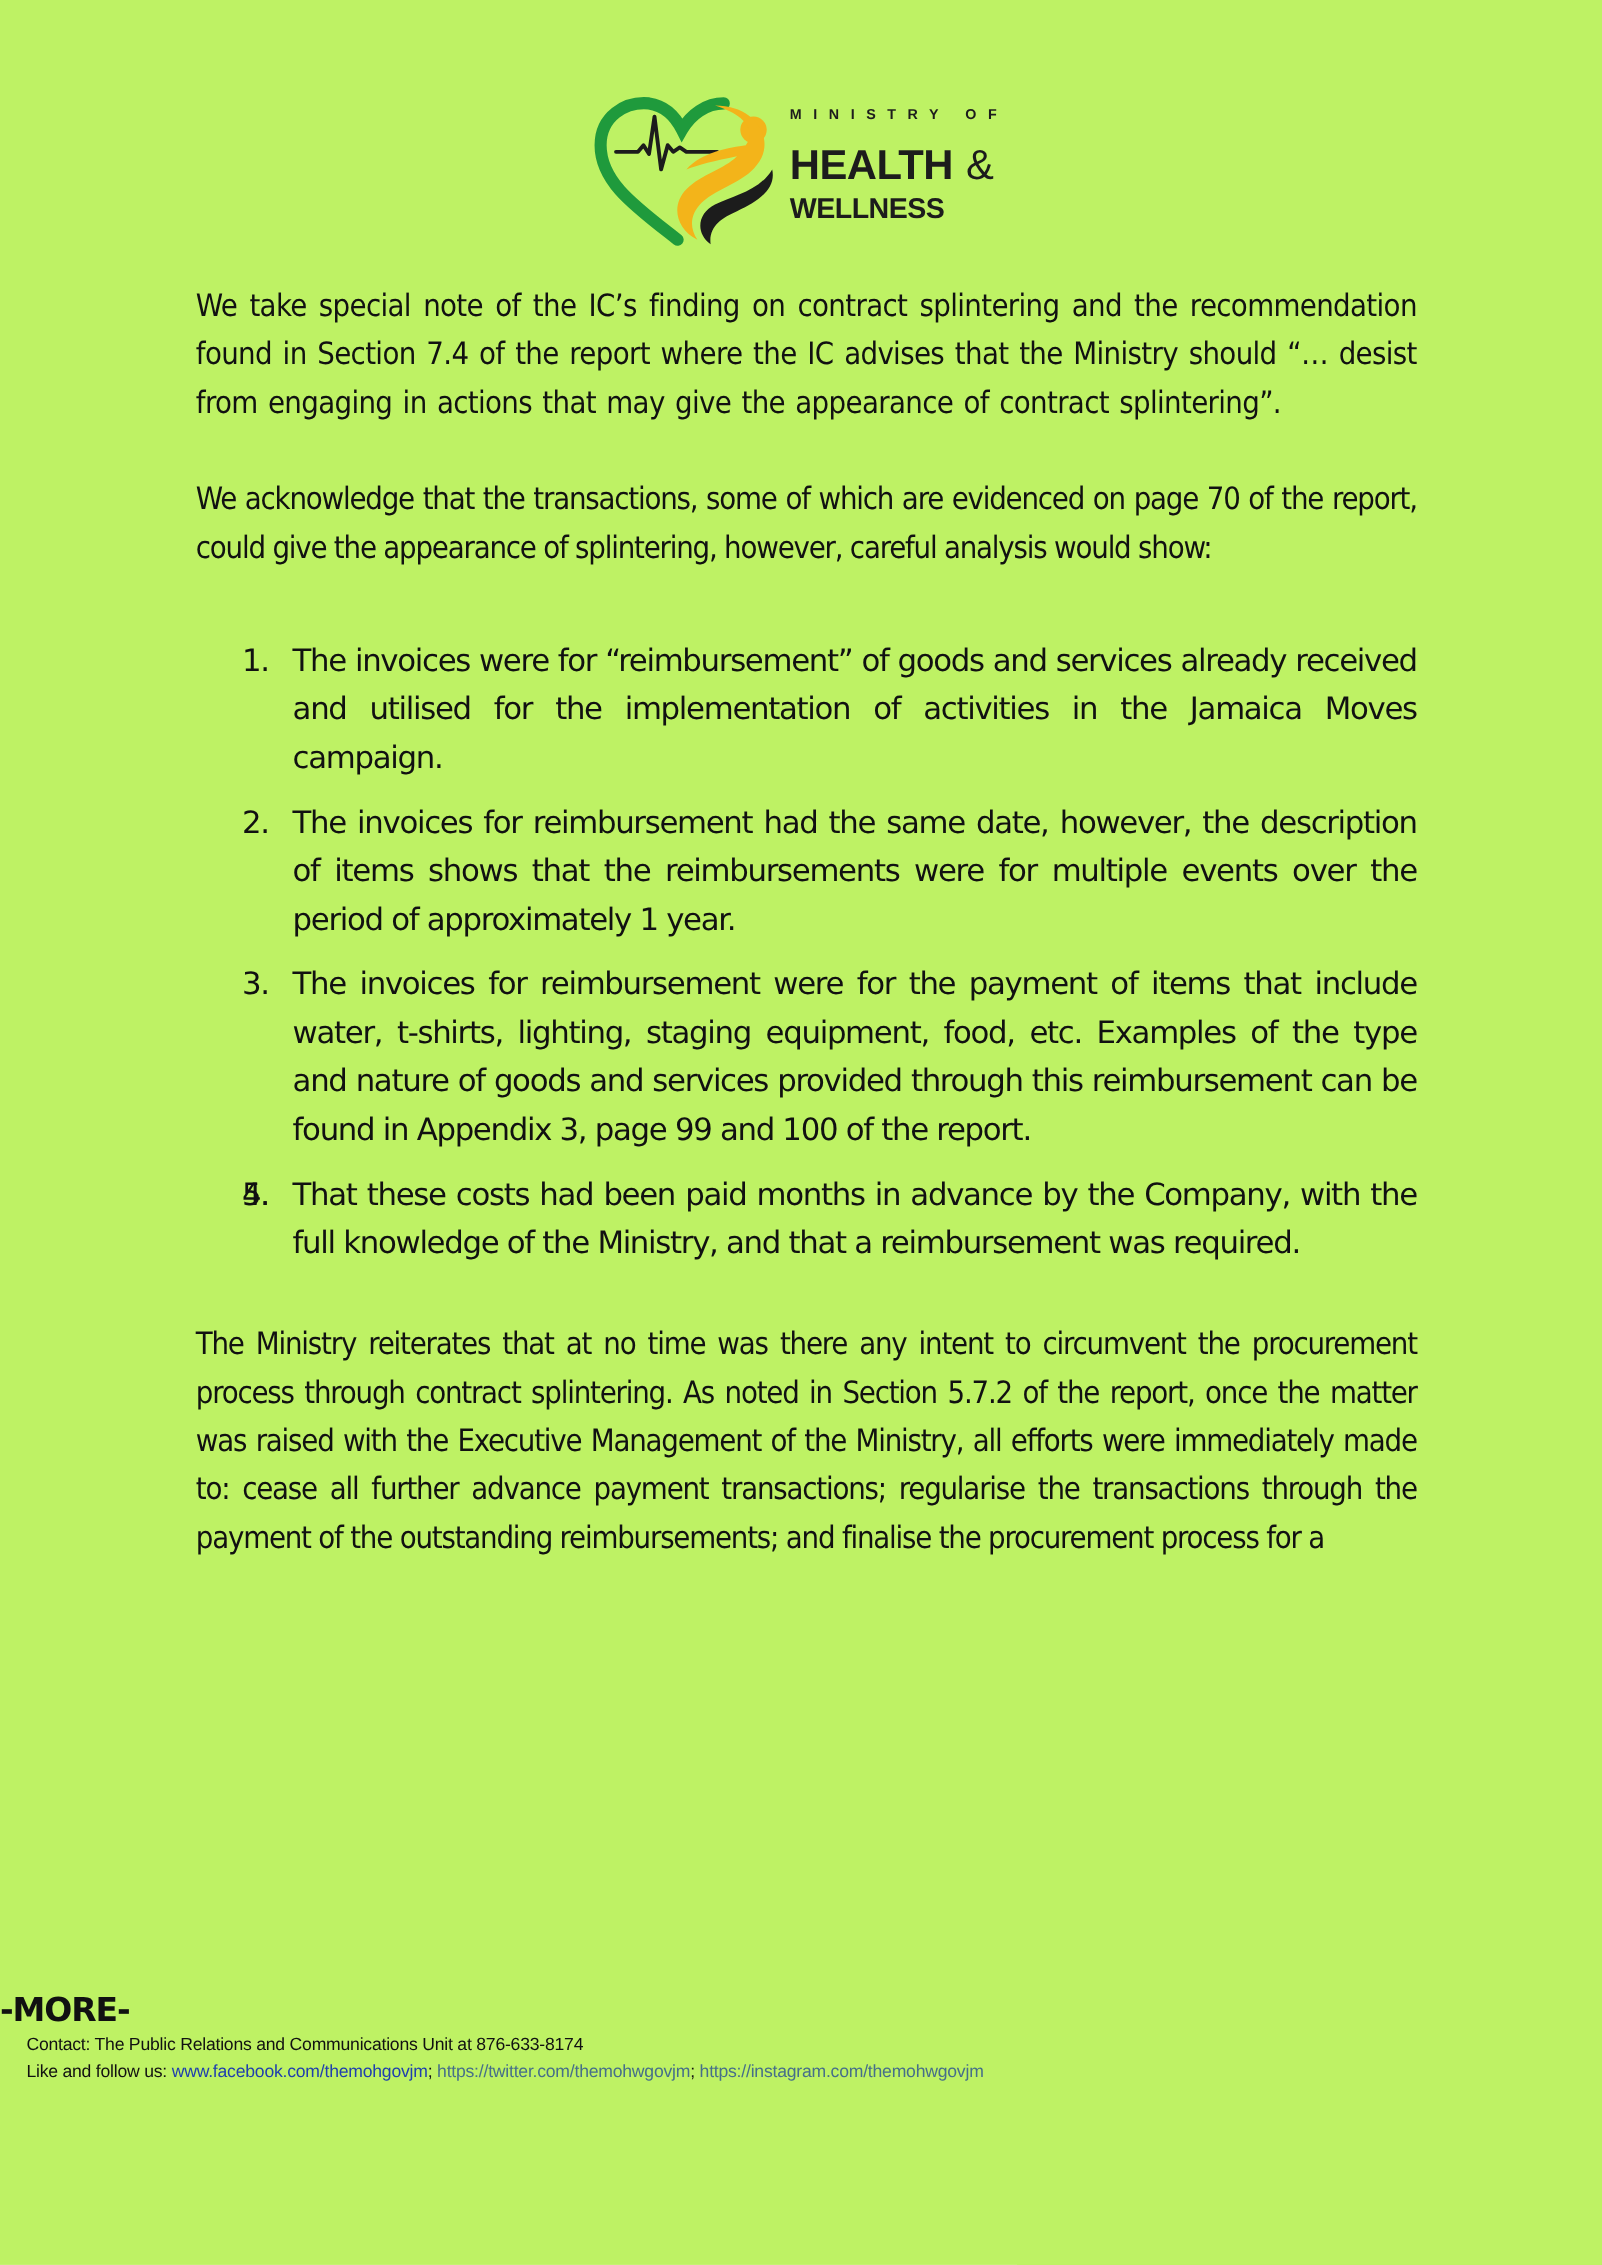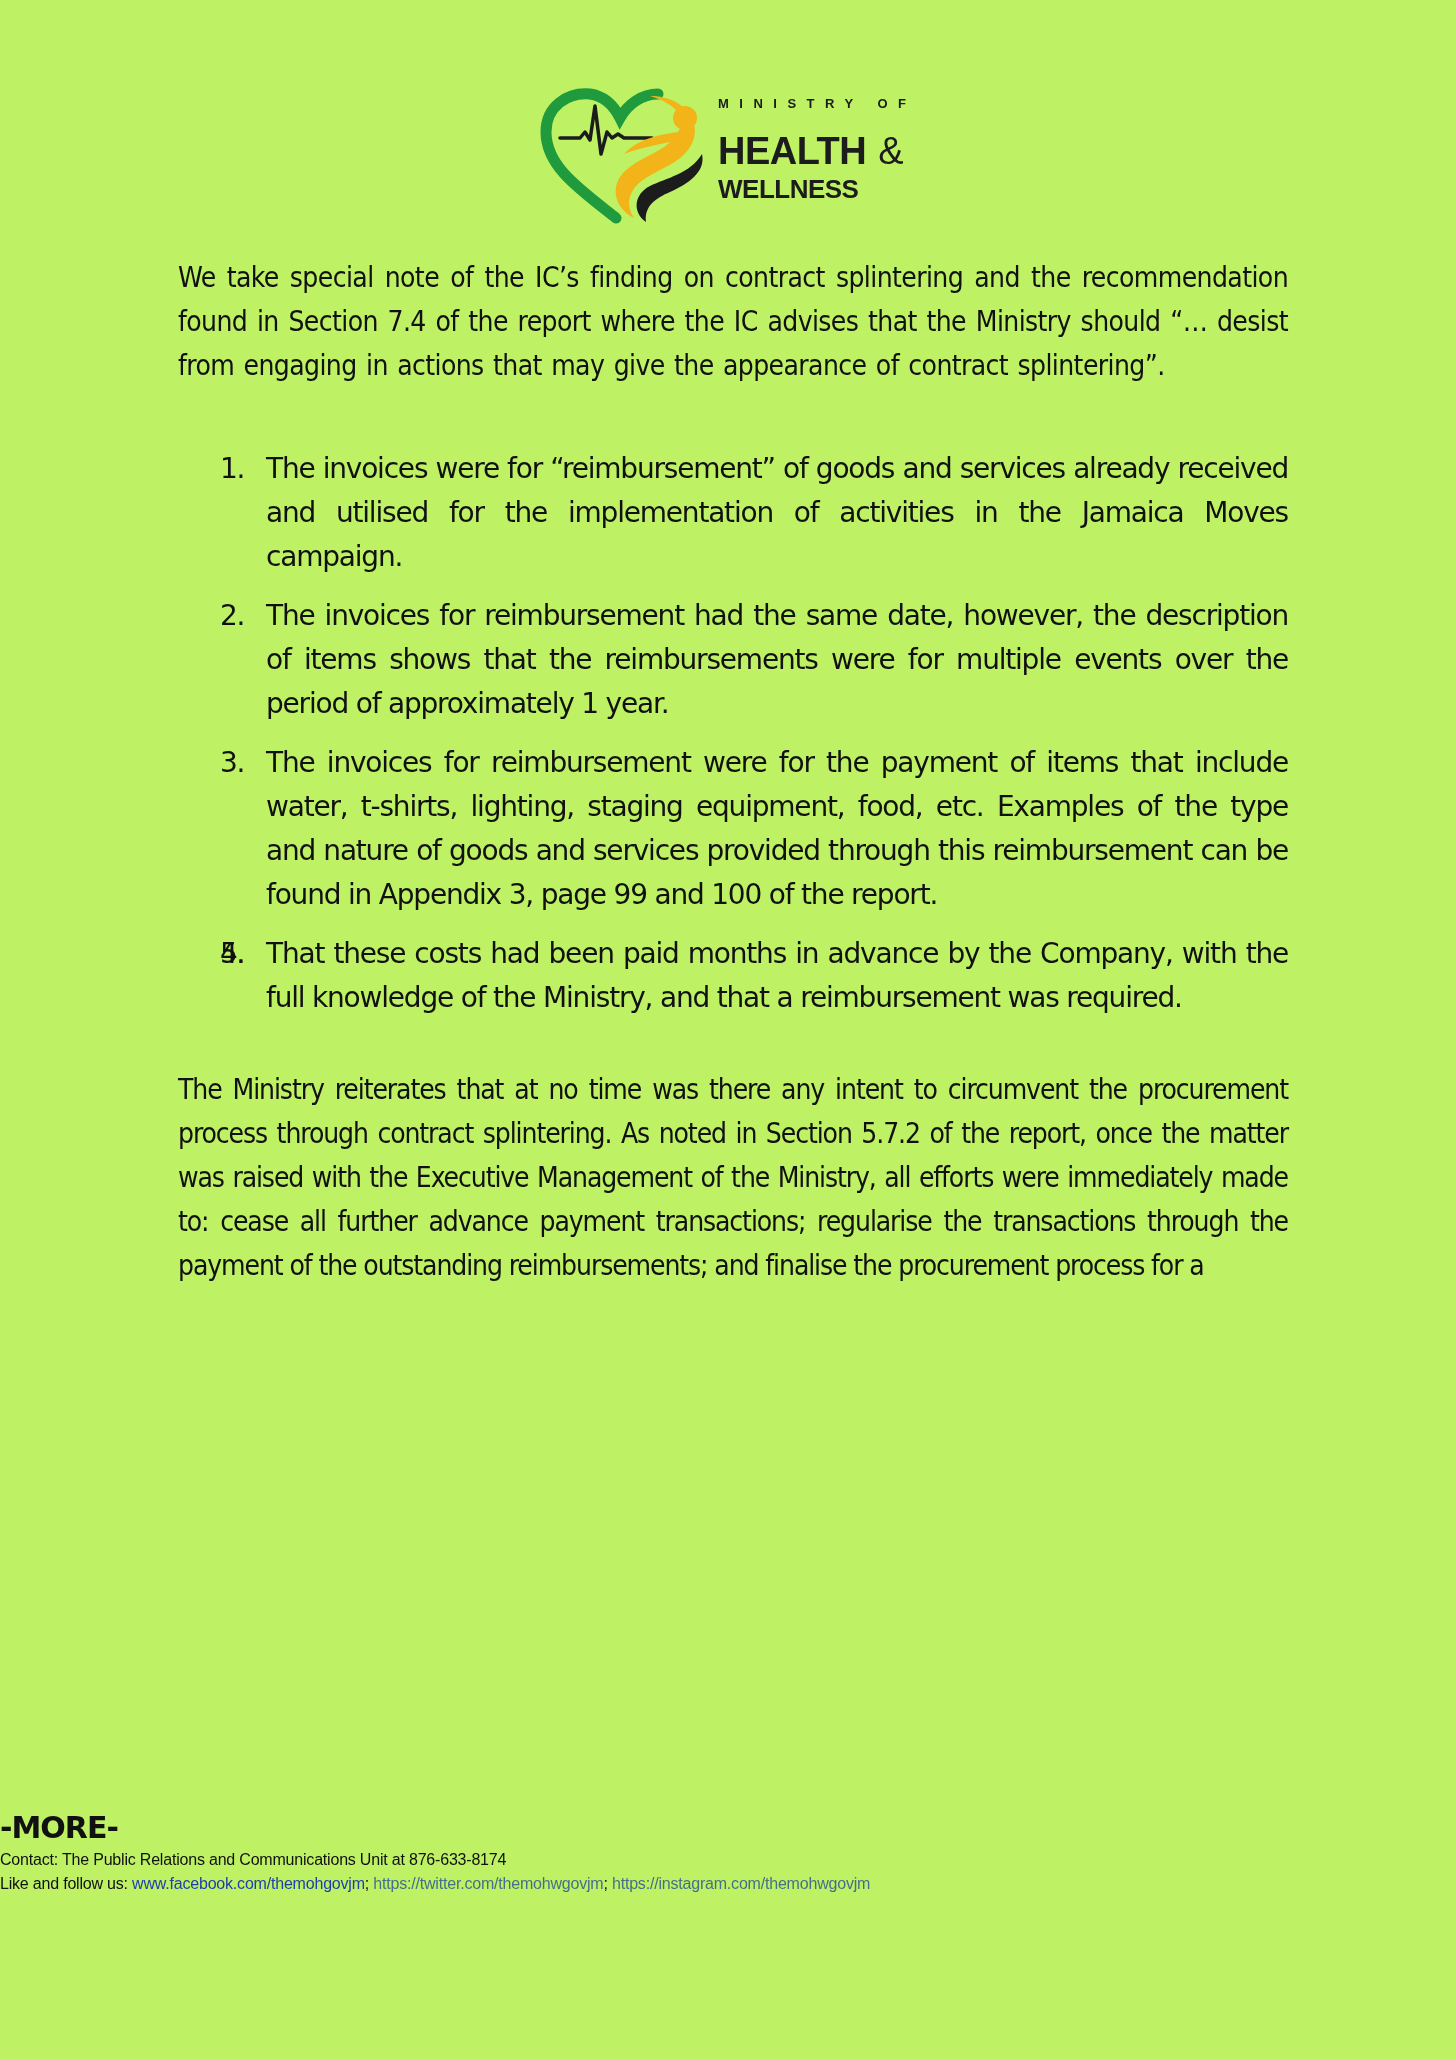--- a/index.html
+++ b/index.html
@@ -122,20 +122,21 @@
       font-family: "DejaVu Sans", sans-serif;
       font-weight: 700;
       font-size: 30px;
       line-height: 40px;
       letter-spacing: -1px;
     }
     .footer-line {
       font-size: 16px;
       line-height: 24px;
       letter-spacing: -0.2px;
+      padding-left: 24px;
     }
     .footer-line a {
       margin-top: 48px;
     }
     .link-blue { color: #1f3fae; }
     .link-teal { color: #466f8a; }
   </style>
 </head>
 <body>
 
@@ -156,20 +157,21 @@
     </svg>
     <div class="logo-text">
       <div class="logo-line1">MINISTRY OF</div>
       <div class="logo-line2"><span>HEALTH</span><span class="amp">&amp;</span></div>
       <div class="logo-line3">WELLNESS</div>
     </div>
   </div>
 
   <div class="content">
     <p class="para para1">We take special note of the IC’s finding on contract splintering and the recommendation found in Section 7.4 of the report where the IC advises that the Ministry should “… desist from engaging in actions that may give the appearance of contract splintering”.</p>
+    <p class="para">We acknowledge that the transactions, some of which are evidenced on page 70 of the report, could give the appearance of splintering, however, careful analysis would show:</p>
 
     <ol class="list">
       <li class="list-item">
         <span class="list-number">1.</span>
         <span>The invoices were for “reimbursement” of goods and services already received and utilised for the implementation of activities in the Jamaica Moves campaign.</span>
       </li>
       <li class="list-item">
         <span class="list-number">2.</span>
         <span>The invoices for reimbursement had the same date, however, the description of items shows that the reimbursements were for multiple events over the period of approximately 1 year.</span>
       </li>

